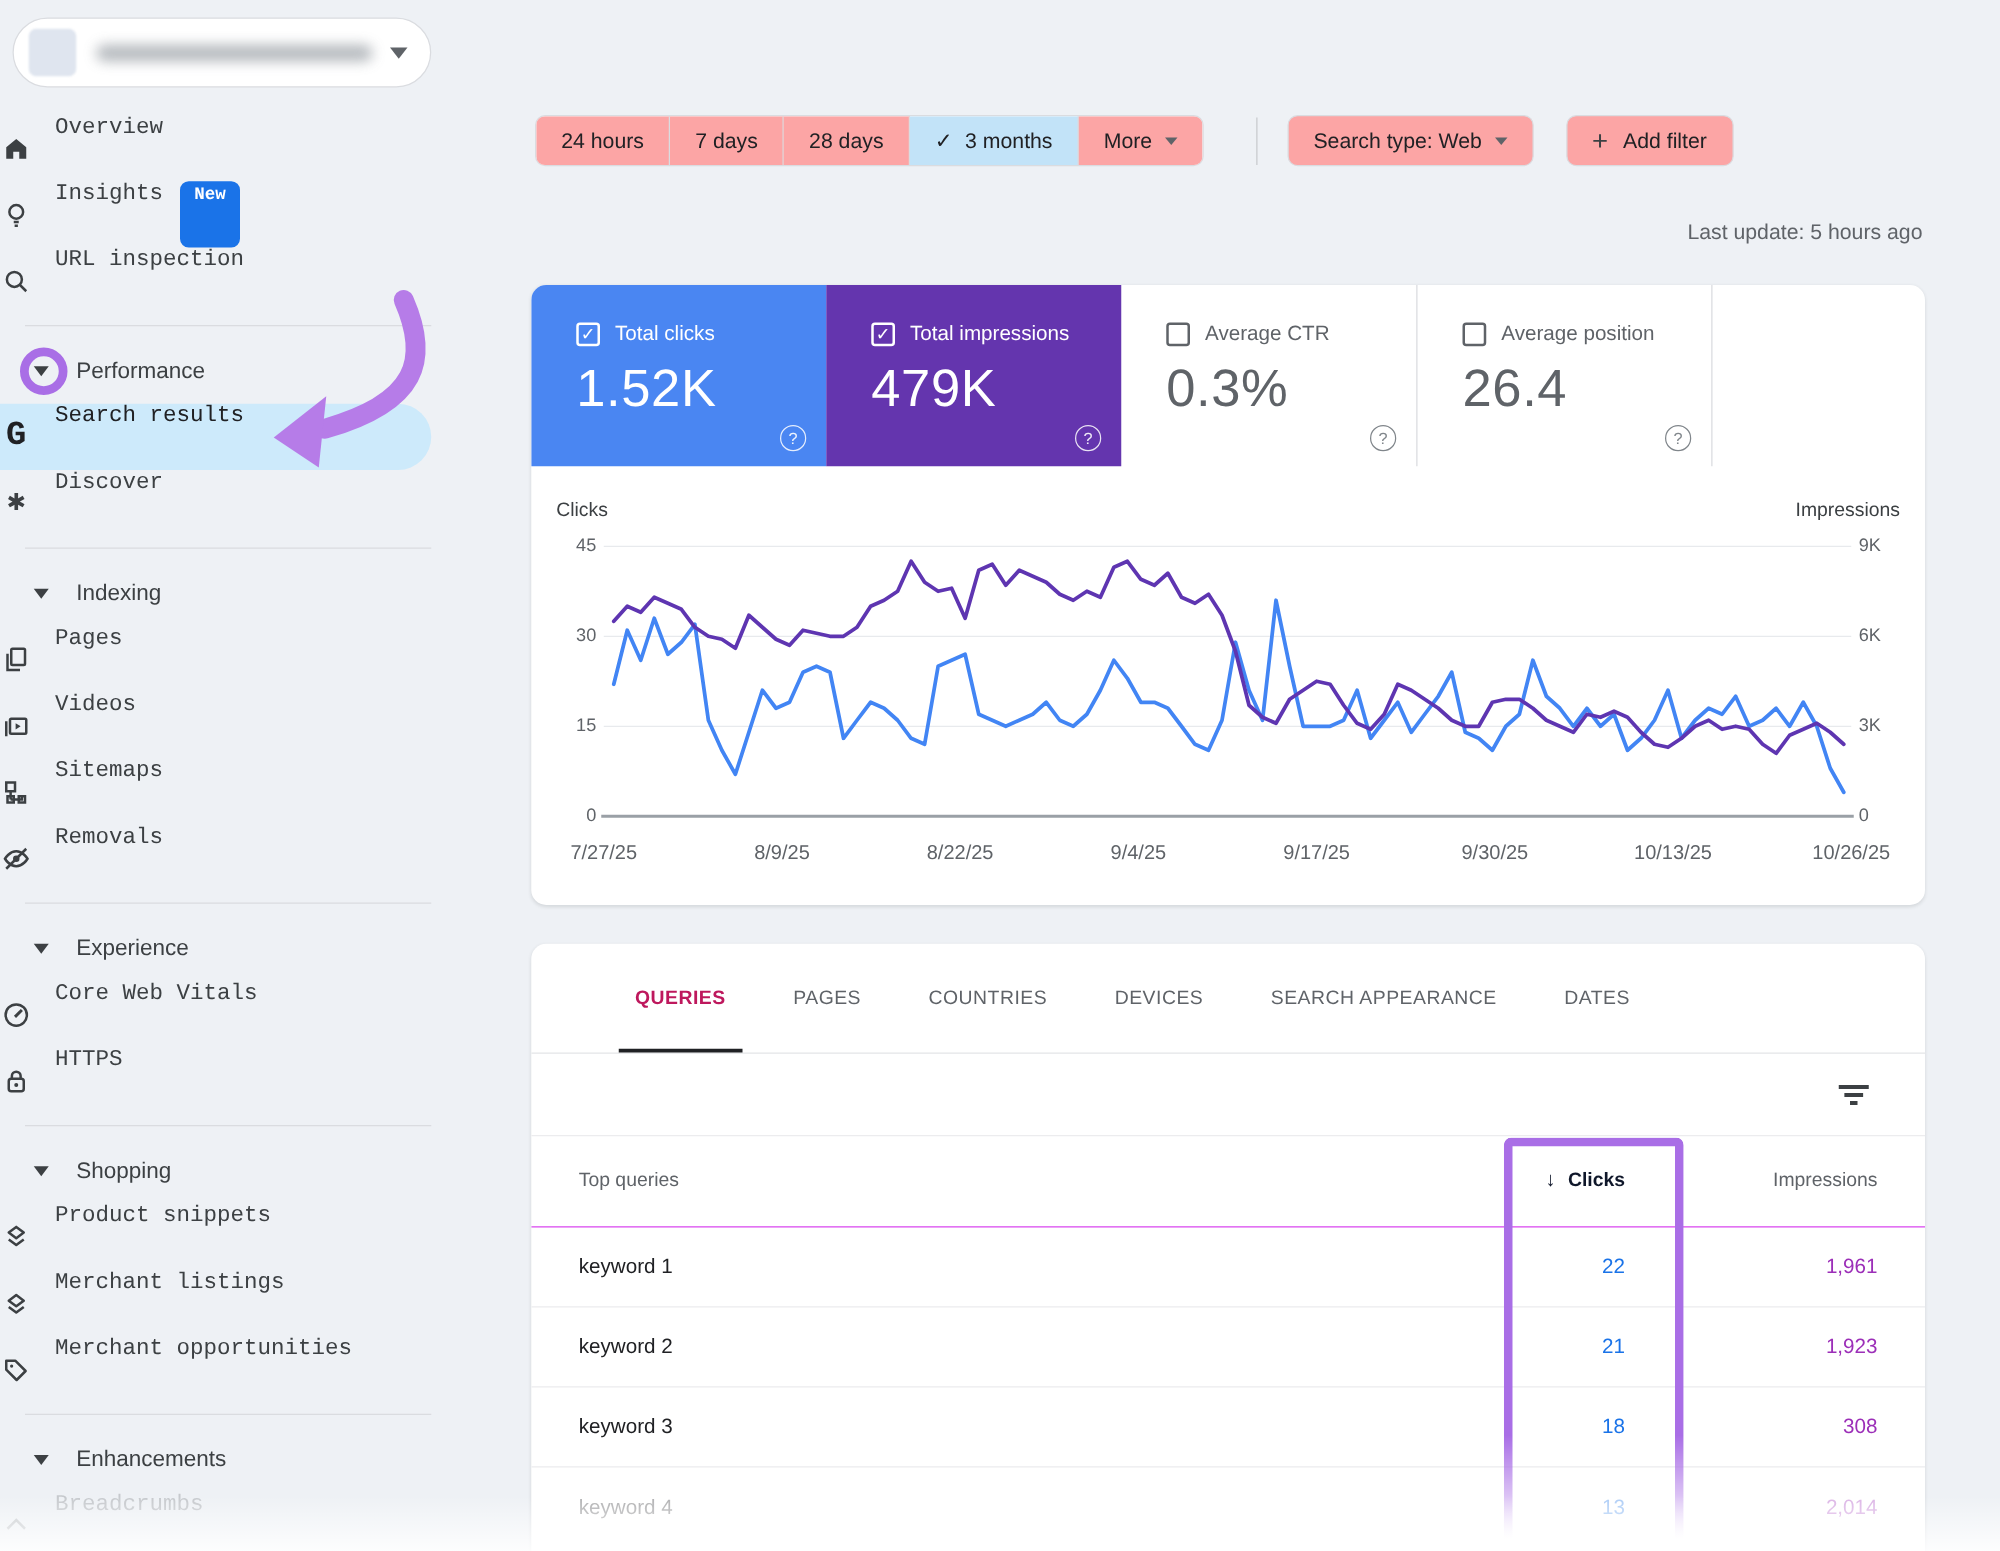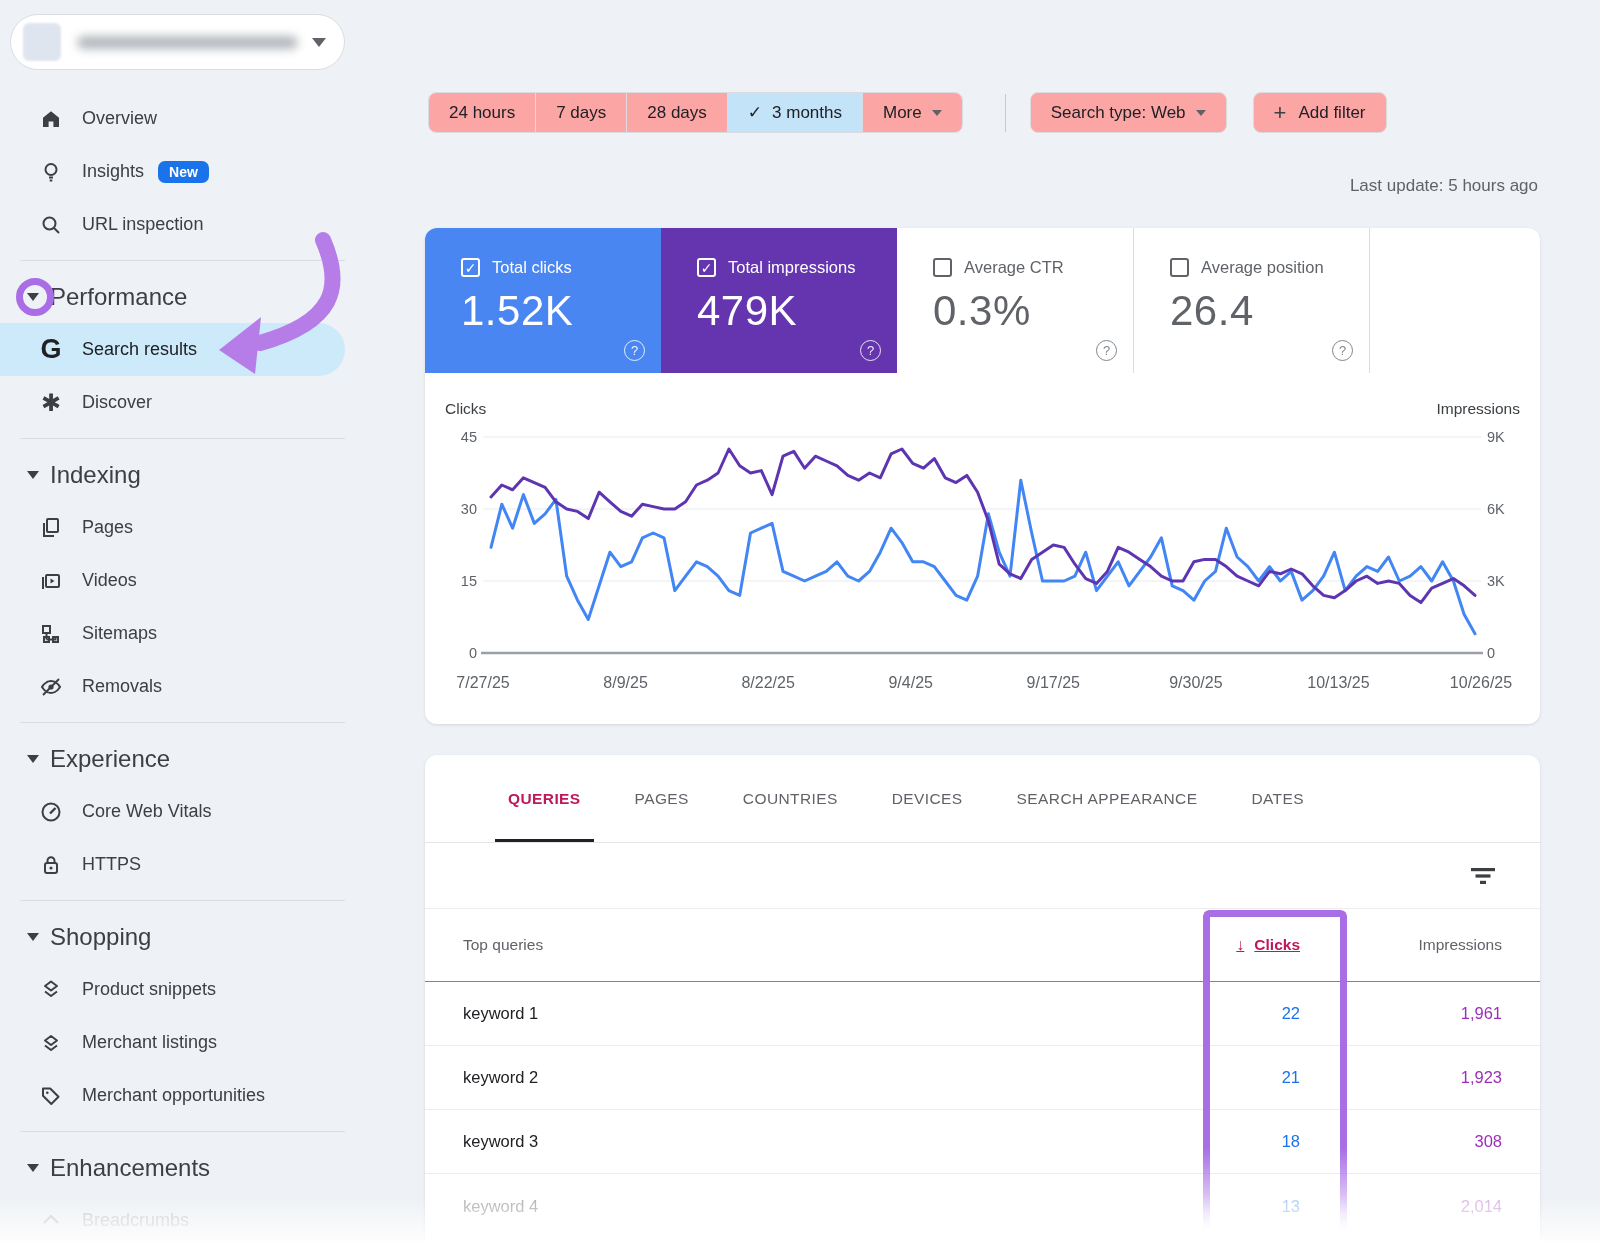--- a/index.html
+++ b/index.html
@@ -16,28 +16,28 @@
   
   .sidebar{position:absolute;left:0;top:0;width:425px;height:100%;}
   .property-selector{position:absolute;left:10px;top:14px;width:335px;height:56px;background:#fff;
     border:1px solid var(--brd);border-radius:28px;display:flex;align-items:center;padding:0 18px 0 12px;cursor:pointer;}
   .prop-avatar{width:38px;height:38px;border-radius:6px;background:#dfe5ef;filter:blur(1px);}
   .prop-name-blur{flex:1;height:13px;margin:0 14px 0 16px;background:#9aa0a6;border-radius:7px;filter:blur(5px);opacity:.75;}
   .caret-down{width:0;height:0;border-left:7px solid transparent;border-right:7px solid transparent;border-top:9px solid #5f6368;}
   .caret-down.small{border-left-width:5px;border-right-width:5px;border-top-width:6px;margin-left:10px;}
 
   .nav{position:absolute;left:0;top:92px;width:425px;}
-  .nav-item{position:relative;display:flex;align-items:center;height:53px;padding-left:38px;cursor:pointer;}
+  .nav-item{position:relative;display:flex;height:53px;cursor:pointer;font-family:Liberation Mono, monospace;}
   .nav-item .nav-icon{width:26px;display:flex;justify-content:center;align-items:center;color:#3c4043;}
   .nav-item .nav-label{margin-left:18px;font-size:18px;color:var(--txt3);}
   .nav-item.selected{background:var(--pill-hl);width:345px;border-radius:0 28px 28px 0;}
   .nav-item.selected .nav-label{color:#202124;font-weight:500;}
   .nav-section{display:flex;align-items:center;height:53px;padding-left:27px;cursor:pointer;}
   .sec-caret{width:0;height:0;border-left:6px solid transparent;border-right:6px solid transparent;border-top:8px solid #3c4043;}
-  .nav-section .nav-label{margin-left:11px;font-size:24px;color:var(--txt3);}
+  .nav-section .nav-label{margin-left:22px;font-size:18px;color:var(--txt3);}
   .nav-div{border:none;border-top:1px solid var(--brd);margin:9px 80px 9px 20px;}
   .nav-item.faded{opacity:.22;}
   .g-glyph{font-size:27px;font-weight:700;color:#202124;line-height:1;}
   .asterisk-glyph{font-size:24px;color:#3c4043;line-height:1;}
 
   .annotation-ring{position:absolute;left:16px;top:278px;width:38px;height:38px;border:7px solid var(--annot);
     border-radius:50%;pointer-events:none;}
   .annotation-arrow{position:absolute;left:0;top:0;pointer-events:none;}
 
   
@@ -100,21 +100,21 @@
   .tab{position:relative;display:flex;align-items:center;padding:0 27px;font-size:15.5px;letter-spacing:.4px;
     color:var(--txt2);cursor:pointer;background:none;border:none;font-family:inherit;}
   .tab.active{color:#be185d;font-weight:700;}
   .tab.active::after{content:"";position:absolute;left:14px;right:14px;bottom:0;height:3px;background:#202124;}
   .table-toolbar{position:relative;height:66px;border-bottom:1px solid #ececee;}
   .filter-icon{position:absolute;right:44px;top:22px;cursor:pointer;}
   .thead{display:flex;align-items:center;height:73px;padding:0 38px;border-bottom:1px solid #d946ef;font-size:15.5px;color:var(--txt2);}
   .col-q{flex:1;}
   .col-c{width:200px;text-align:right;}
   .col-i{width:202px;text-align:right;}
-  .thead .col-c{color:#be185d;font-weight:700;text-decoration:underline;}
+  .thead .col-c{color:#0f172a;font-weight:700;}
   .sort-arrow{font-size:16px;margin-right:10px;font-weight:400;}
   .trow{display:flex;align-items:center;height:64px;padding:0 38px;border-bottom:1px solid #ececee;font-size:16.5px;color:var(--txt);cursor:pointer;}
   .trow .col-c{color:var(--link-blue);}
   .trow .col-i{color:var(--impr-val);}
   .trow.faded{opacity:.35;border-bottom:none;}
   .col-annotation{position:absolute;left:778px;top:155px;width:144px;height:331px;border:7px solid var(--annot);
     border-radius:6px;pointer-events:none;
     -webkit-mask-image:linear-gradient(to bottom,#000 72%,transparent 97%);
     mask-image:linear-gradient(to bottom,#000 72%,transparent 97%);}
 

